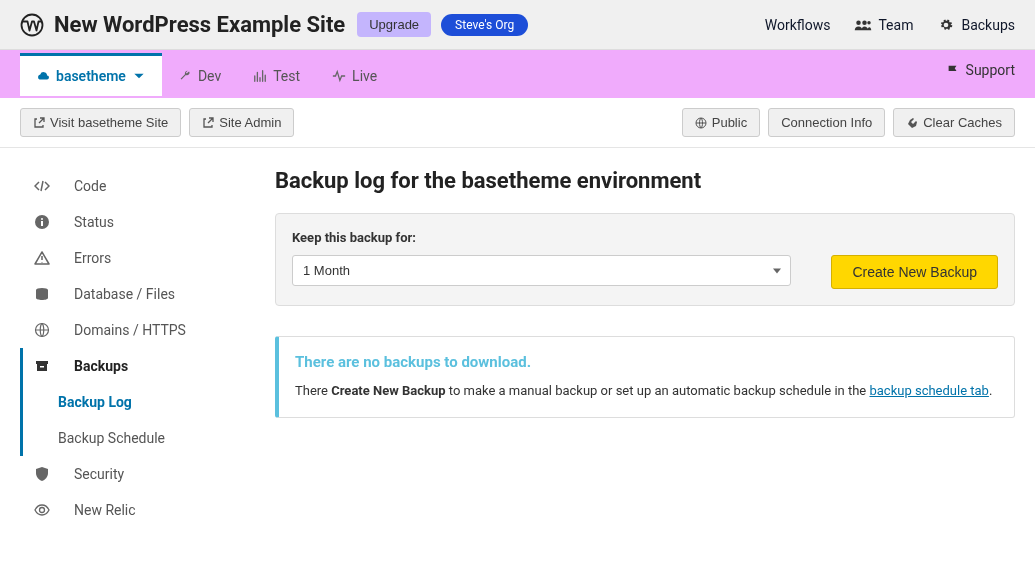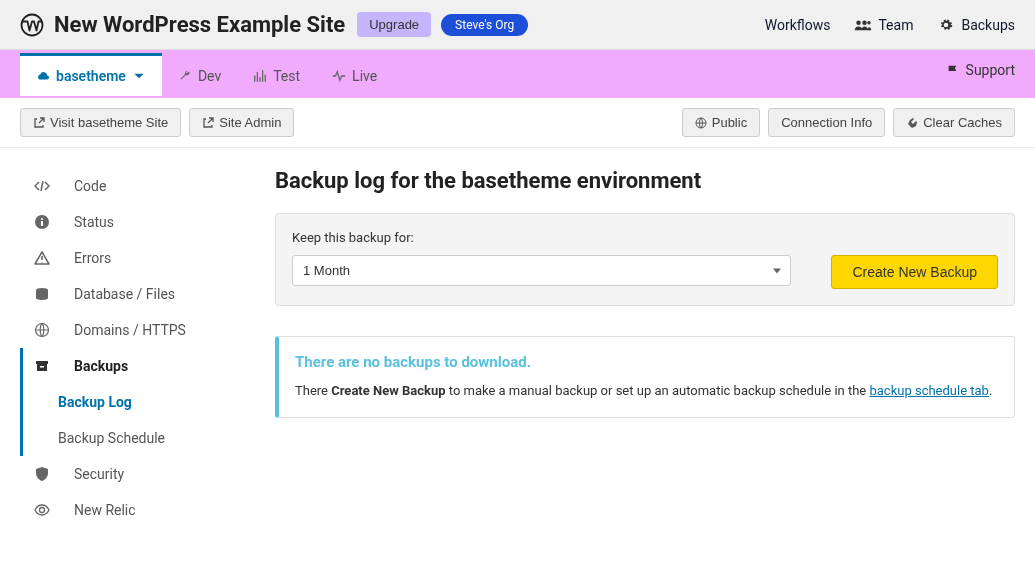--- a/index.html
+++ b/index.html
@@ -31,21 +31,21 @@
     .side-item.active { font-weight: 700; color: #222; border-left: 3px solid #0073aa; padding-left: 11px; }
     .side-item .icon { width: 16px; height: 16px; display: inline-flex; color: #666; }
     .side-item.active .icon { color: #333; }
     .sub-items { border-left: 3px solid #0073aa; padding-left: 27px; }
     .sub-item { padding: 10px 8px; color: #555; cursor: pointer; font-size: 14px; }
     .sub-item.active { color: #0073aa; font-weight: 700; }
     
     .main { flex: 1; padding-left: 30px; }
     .page-title { font-size: 22px; font-weight: 700; color: #222; margin-bottom: 20px; }
     .config-box { background: #f4f4f4; border: 1px solid #ddd; border-radius: 4px; padding: 16px; margin-bottom: 30px; }
-    .config-label { font-weight: 400; font-size: 13px; margin-bottom: 10px; color: #333; }
+    .config-label { font-weight: 700; font-size: 13px; margin-bottom: 10px; color: #333; }
     .config-row { display: flex; gap: 40px; align-items: flex-start; }
     .select { flex: 1; background: #fff; border: 1px solid #ccc; border-radius: 3px; padding: 7px 10px; font-size: 13px; color: #333; appearance: none; position: relative; }
     .select-wrap { flex: 1; position: relative; }
     .select-wrap::after { content: ''; position: absolute; right: 10px; top: 50%; transform: translateY(-50%); border-left: 4px solid transparent; border-right: 4px solid transparent; border-top: 5px solid #666; pointer-events: none; }
     .create-btn { background: #ffd700; border: 1px solid #d4b000; color: #333; padding: 8px 20px; font-size: 14px; border-radius: 3px; cursor: pointer; font-weight: 500; }
     
     .notice { border: 1px solid #ddd; border-left: 4px solid #5bc0de; border-radius: 3px; padding: 16px; }
     .notice-title { color: #5bc0de; font-weight: 700; font-size: 15px; margin-bottom: 10px; }
     .notice-body { color: #333; font-size: 13px; line-height: 1.5; }
     .notice-body strong { font-weight: 700; }

